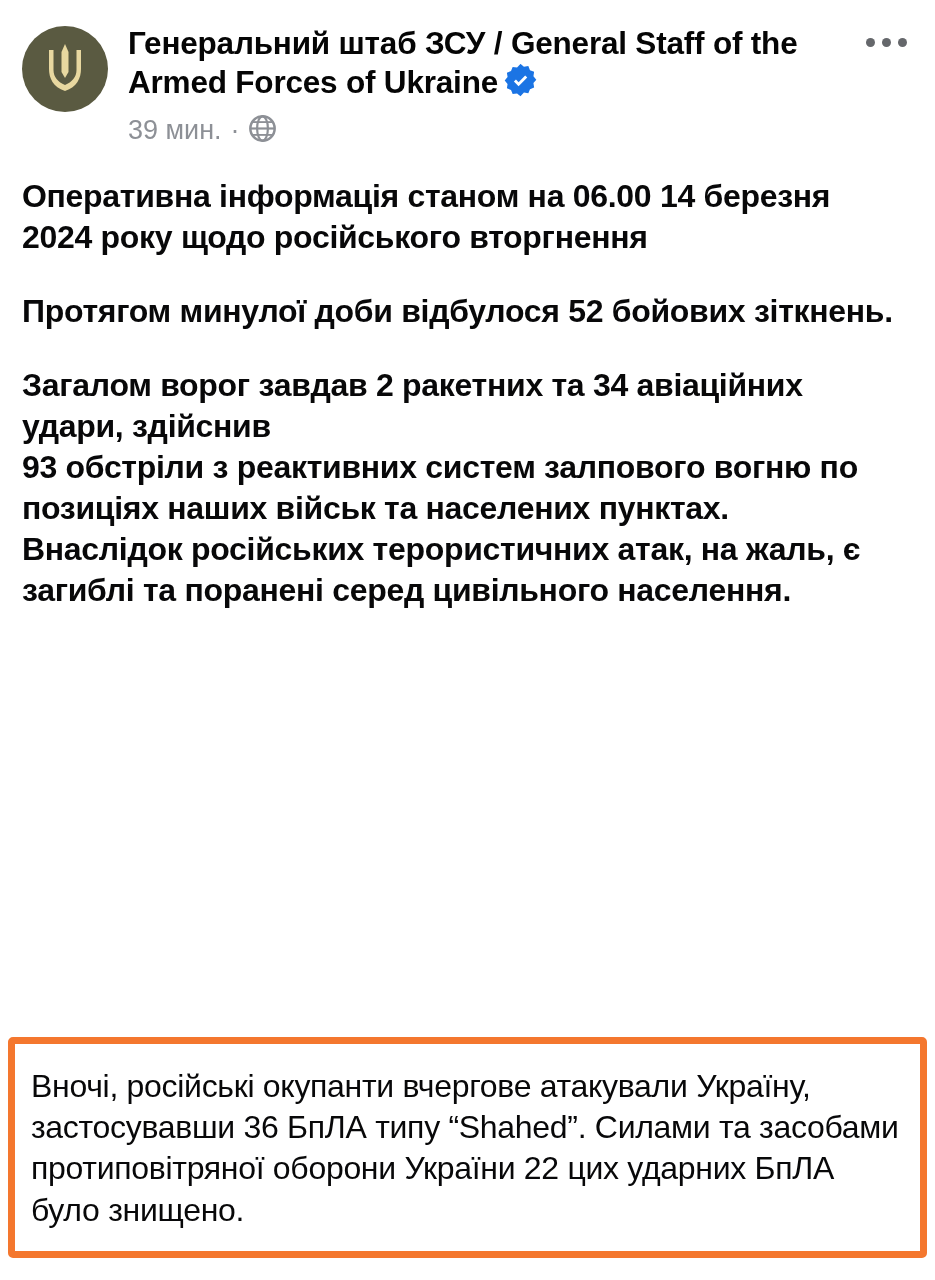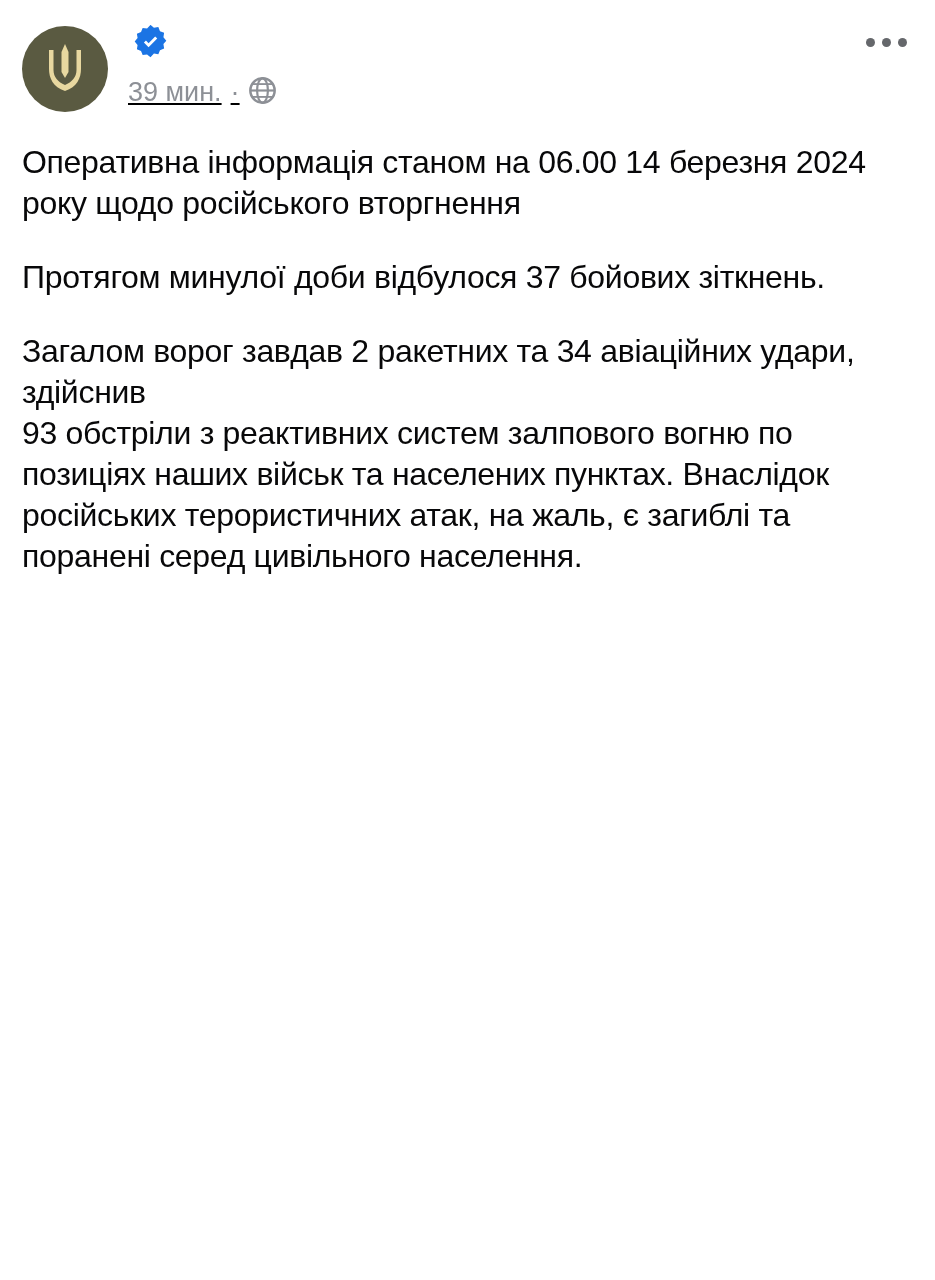--- a/index.html
+++ b/index.html
@@ -48,21 +48,20 @@
   }
   .verified-badge {
     display: inline-block;
     vertical-align: -4px;
     margin-left: 6px;
   }
   .meta-row {
     display: flex;
     align-items: center;
     margin-top: 10px;
-    text-decoration: underline;
   }
   .meta-time {
     font-size: 27px;
     color: #8d9096;
     font-weight: normal;
   }
   .meta-dot {
     font-size: 27px;
     color: #8d9096;
     margin: 0 9px;
@@ -82,20 +81,21 @@
   }
   .menu-dots span {
     display: block;
     width: 9px;
     height: 9px;
     border-radius: 50%;
     background: #65676b;
   }
   .post-body {
     padding: 30px 38px 0 22px;
+    font-weight: bold;
   }
   .para {
     font-size: 32px;
     line-height: 1.28;
     color: #080809;
     letter-spacing: -0.3px;
     margin-bottom: 33px;
     white-space: pre-line;
   }
   .para:last-child { margin-bottom: 0; }
@@ -126,21 +126,21 @@
       <span>
         <svg width="44" height="54" viewBox="0 0 44 54" aria-hidden="true">
           <path d="M22 2 L25.5 10 L25.5 30 L22 36 L18.5 30 L18.5 10 Z" fill="#e8d8a0"></path>
           <path d="M6 8 L10.5 8 L10.5 28 C10.5 35 15 40 22 43 L22 49 C10 45 6 36 6 27 Z" fill="#e8d8a0"></path>
           <path d="M38 8 L33.5 8 L33.5 28 C33.5 35 29 40 22 43 L22 49 C34 45 38 36 38 27 Z" fill="#e8d8a0"></path>
         </svg>
       </span>
     </div>
 
     <div class="header-text">
-      <div class="page-name"><span class="verified-badge"><svg width="33" height="33" viewBox="0 0 24 24" aria-hidden="true">
+      <div class="page-name"><span>Генеральний штаб ЗСУ / General Staff of the Armed Forces of Ukraine</span><span class="verified-badge"><svg width="33" height="33" viewBox="0 0 24 24" aria-hidden="true">
               <path d="M12 1.2l2.5 2.1 3.2-.5 1.2 3 3 1.2-.5 3.2 2.1 2.5-2.1 2.5.5 3.2-3 1.2-1.2 3-3.2-.5L12 24.8l-2.5-2.1-3.2.5-1.2-3-3-1.2.5-3.2L0.5 13.3l2.1-2.5-.5-3.2 3-1.2 1.2-3 3.2.5z" fill="#1b74e4" transform="translate(0,-1.3)"></path>
               <path d="M10.6 16.2l-3.4-3.4 1.5-1.5 1.9 1.9 4.8-4.8 1.5 1.5z" fill="#ffffff"></path>
             </svg></span></div>
 
       <div class="meta-row">
         <span class="meta-time">39 мин.</span>
         <span class="meta-dot">·</span>
         <span class="globe-icon">
           <svg width="27" height="27" viewBox="0 0 16 16" aria-hidden="true">
             <circle cx="8" cy="8" r="7.2" fill="none" stroke="#8d9096" stroke-width="1.5"></circle>
@@ -155,19 +155,22 @@
 
     <div class="menu-dots">
       <span></span>
       <span></span>
       <span></span>
     </div>
   </div>
 
   <div class="post-body">
     <div class="para">Оперативна інформація станом на 06.00 14 березня 2024 року щодо російського вторгнення</div>
-    <div class="para">Протягом минулої доби відбулося 37 бойових зіткнень.</div>
+    <div class="para">Протягом минулої доби відбулося 52 бойових зіткнень.</div>
     <div class="para">Загалом ворог завдав 2 ракетних та 34 авіаційних удари, здійснив
 93 обстріли з реактивних систем залпового вогню по позиціях наших військ та населених пунктах. Внаслідок російських терористичних атак, на жаль, є загиблі та поранені серед цивільного населення.</div>
   </div>
 
+  <div class="highlight-box">
+    <div class="para">Вночі, російські окупанти вчергове атакували Україну, застосувавши 36 БпЛА типу “Shahed”. Силами та засобами протиповітряної оборони України 22 цих ударних БпЛА було знищено.</div>
+  </div>
 
 </div>
 
 </body></html>

